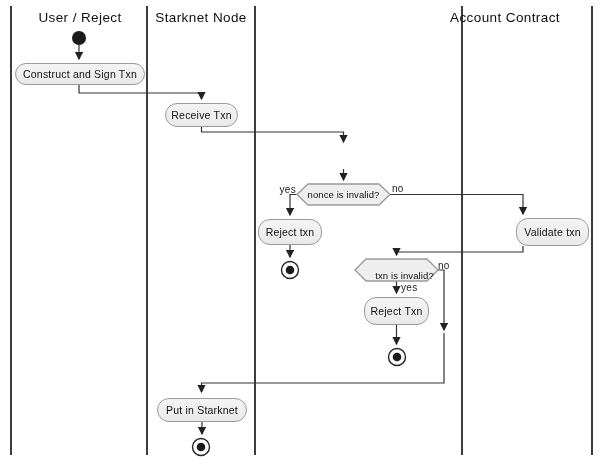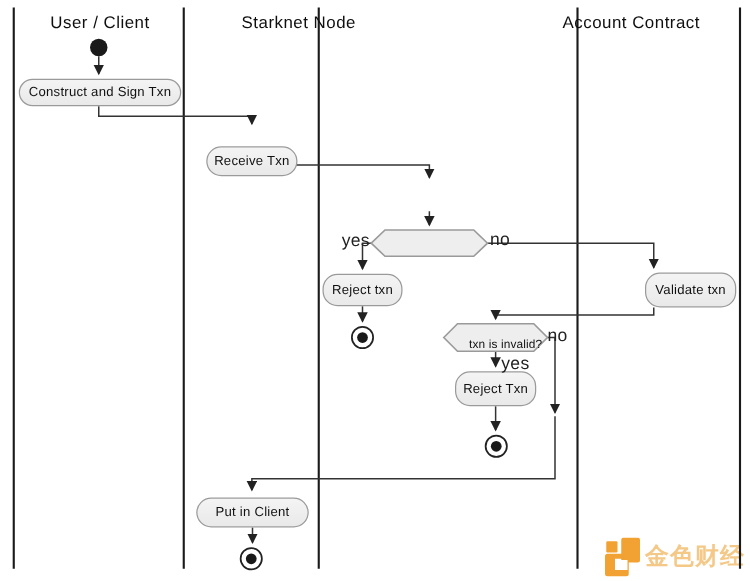--- a/index.html
+++ b/index.html
@@ -19,45 +19,35 @@
     background:linear-gradient(#f4f4f4,#e9e9e9);
     border:1.3px solid #9a9a9a;border-radius:12px;
     font-size:10.5px;letter-spacing:0.2px;color:#111;white-space:nowrap;
     box-sizing:border-box;
   }
   .diamond-text{
     position:absolute;display:flex;align-items:center;justify-content:center;
     font-size:9.5px;letter-spacing:0.1px;color:#111;white-space:nowrap;
   }
   .edge-label{
-    position:absolute;font-size:14px;color:#222;white-space:nowrap;letter-spacing:0.3px;
+    position:absolute;font-size:10px;color:#222;white-space:nowrap;letter-spacing:0.3px;
   }
   .watermark{
     position:absolute;left:484px;top:430px;z-index:1;display:flex;align-items:center;gap:2px;
   }
   .wm-text{
     font-size:19px;font-weight:bold;letter-spacing:1px;line-height:30px;
     color:rgba(238,167,62,0.62);white-space:nowrap;
   }
 </style>
 </head>
 <body>
 
 <div class="stage">
 
-  <div class="watermark">
-    <svg width="30" height="32" viewBox="0 0 30 32">
-      <rect x="1" y="3" width="9" height="9" rx="1" fill="#F2A233"></rect>
-      <rect x="13" y="0" width="15" height="20" rx="2" fill="#F2A233"></rect>
-      <rect x="0" y="13" width="19" height="18" rx="2" fill="#F2A233"></rect>
-      <rect x="8" y="17" width="10" height="9" fill="#ffffff"></rect>
-      <rect x="13" y="14" width="6" height="4" fill="#F2A233"></rect>
-    </svg>
-    <span class="wm-text">金色财经</span>
-  </div>
 
   <svg id="wires" class="layer" viewBox="0 0 600 465">
     <defs>
       <marker id="arr" markerWidth="8" markerHeight="8" refX="6" refY="3.5" orient="auto">
         <path d="M0,0 L7,3.5 L0,7 Z" fill="#222"></path>
       </marker>
     </defs>
 
     <g stroke="#1a1a1a" stroke-width="1.7">
       <line x1="11" y1="6" x2="11" y2="455"></line>
@@ -101,31 +91,32 @@
       </g>
       <g>
         <circle cx="201" cy="447" r="8.5" fill="#fff" stroke="#222" stroke-width="1.4"></circle>
         <circle cx="201" cy="447" r="4.3" fill="#1a1a1a"></circle>
       </g>
     </g>
   </svg>
 
   <div class="layer overlay">
 
-    <div class="lane-label" style="left:13px;width:134px;">User / Client</div>
-    <div class="lane-label" style="left:147px;width:108px;padding-left:38px;">Starknet Node</div>
+    <div class="lane-label" style="left:13px;width:134px;">User / Reject</div>
+    <div class="lane-label" style="left:147px;width:108px;">Starknet Node</div>
     <div class="lane-label" style="left:440px;width:130px;">Account Contract</div>
 
     <div class="activity" style="left:15px;top:63px;width:130px;height:22px;">Construct and Sign Txn</div>
-    <div class="activity" style="left:165px;top:103px;width:73px;height:24px;margin-top:14px;">Receive Txn</div>
+    <div class="activity" style="left:165px;top:103px;width:73px;height:24px;">Receive Txn</div>
     <div class="activity" style="left:258px;top:219px;width:64px;height:26px;">Reject txn</div>
     <div class="activity" style="left:516px;top:218px;width:73px;height:28px;">Validate txn</div>
     <div class="activity" style="left:364px;top:297px;width:65px;height:28px;">Reject Txn</div>
-    <div class="activity" style="left:157px;top:398px;width:90px;height:24px;">Put in Client</div>
+    <div class="activity" style="left:157px;top:398px;width:90px;height:24px;">Put in Starknet</div>
 
+    <div class="diamond-text" style="left:300px;top:184px;width:87px;height:21px;">nonce is invalid?</div>
     <div class="diamond-text" style="left:366px;top:259px;width:77px;height:32px;">txn is invalid?</div>
 
     <div class="edge-label" style="left:272px;top:184px;width:24px;text-align:right;">yes</div>
     <div class="edge-label" style="left:392px;top:183px;">no</div>
     <div class="edge-label" style="left:401px;top:282px;">yes</div>
     <div class="edge-label" style="left:438px;top:260px;">no</div>
   </div>
 
 </div>
 

